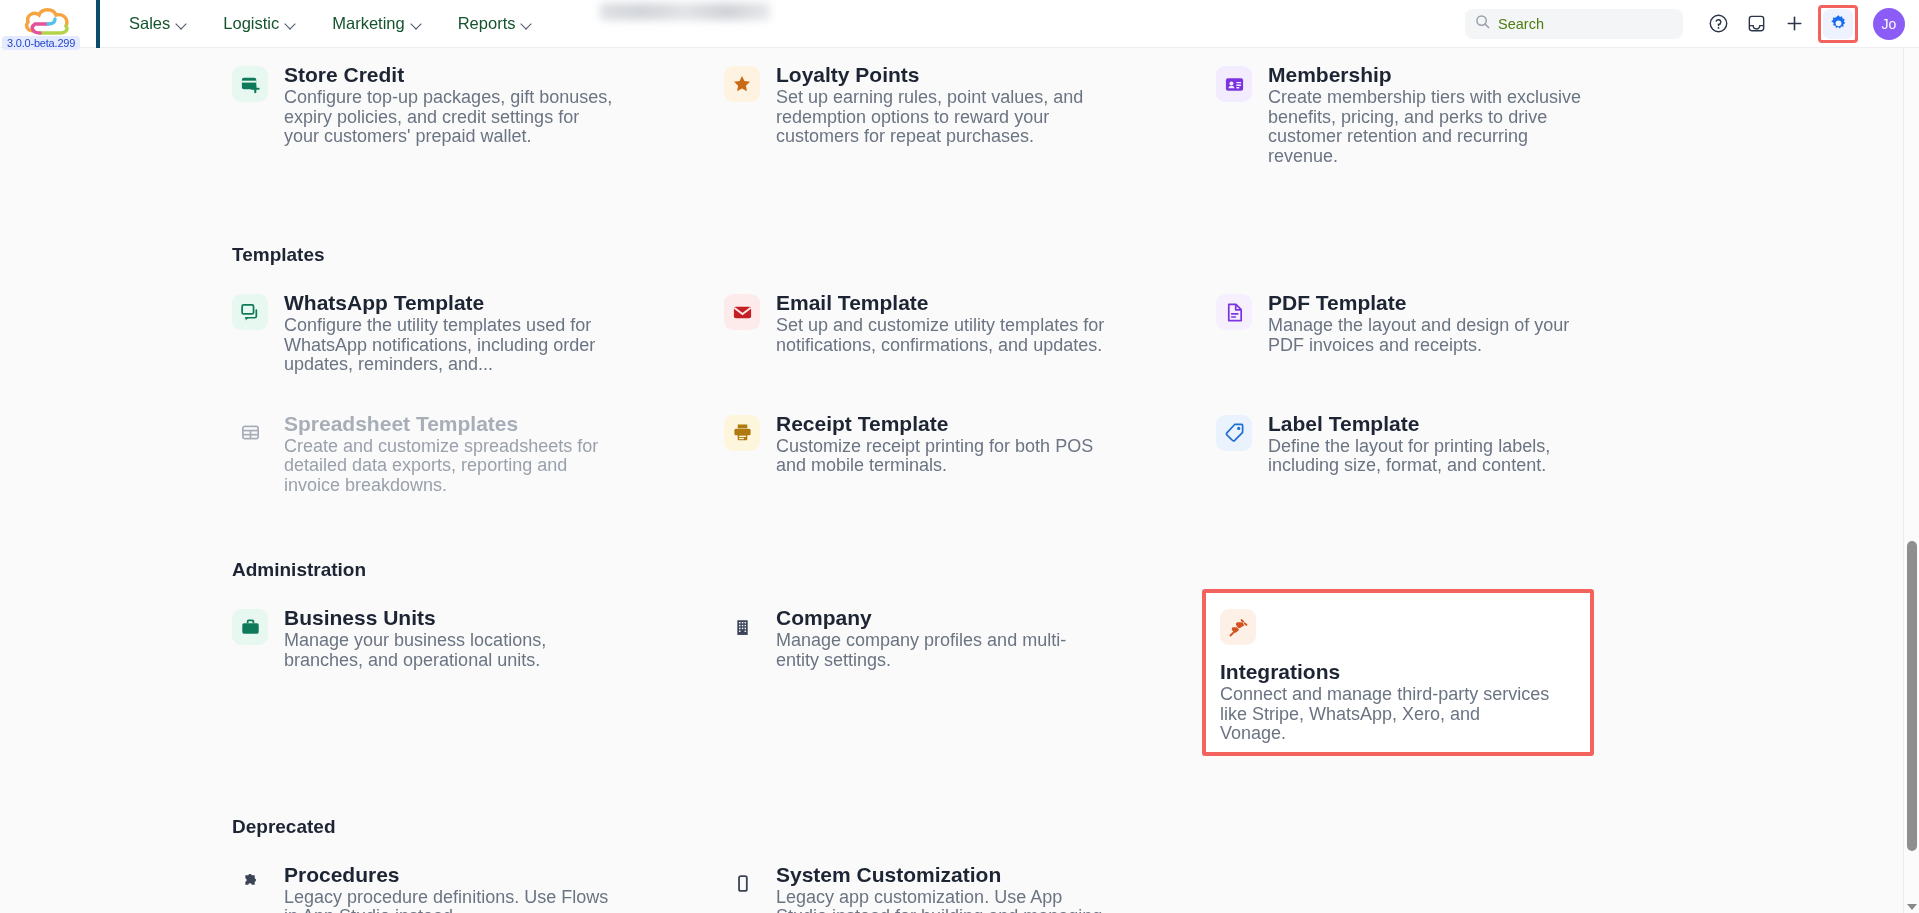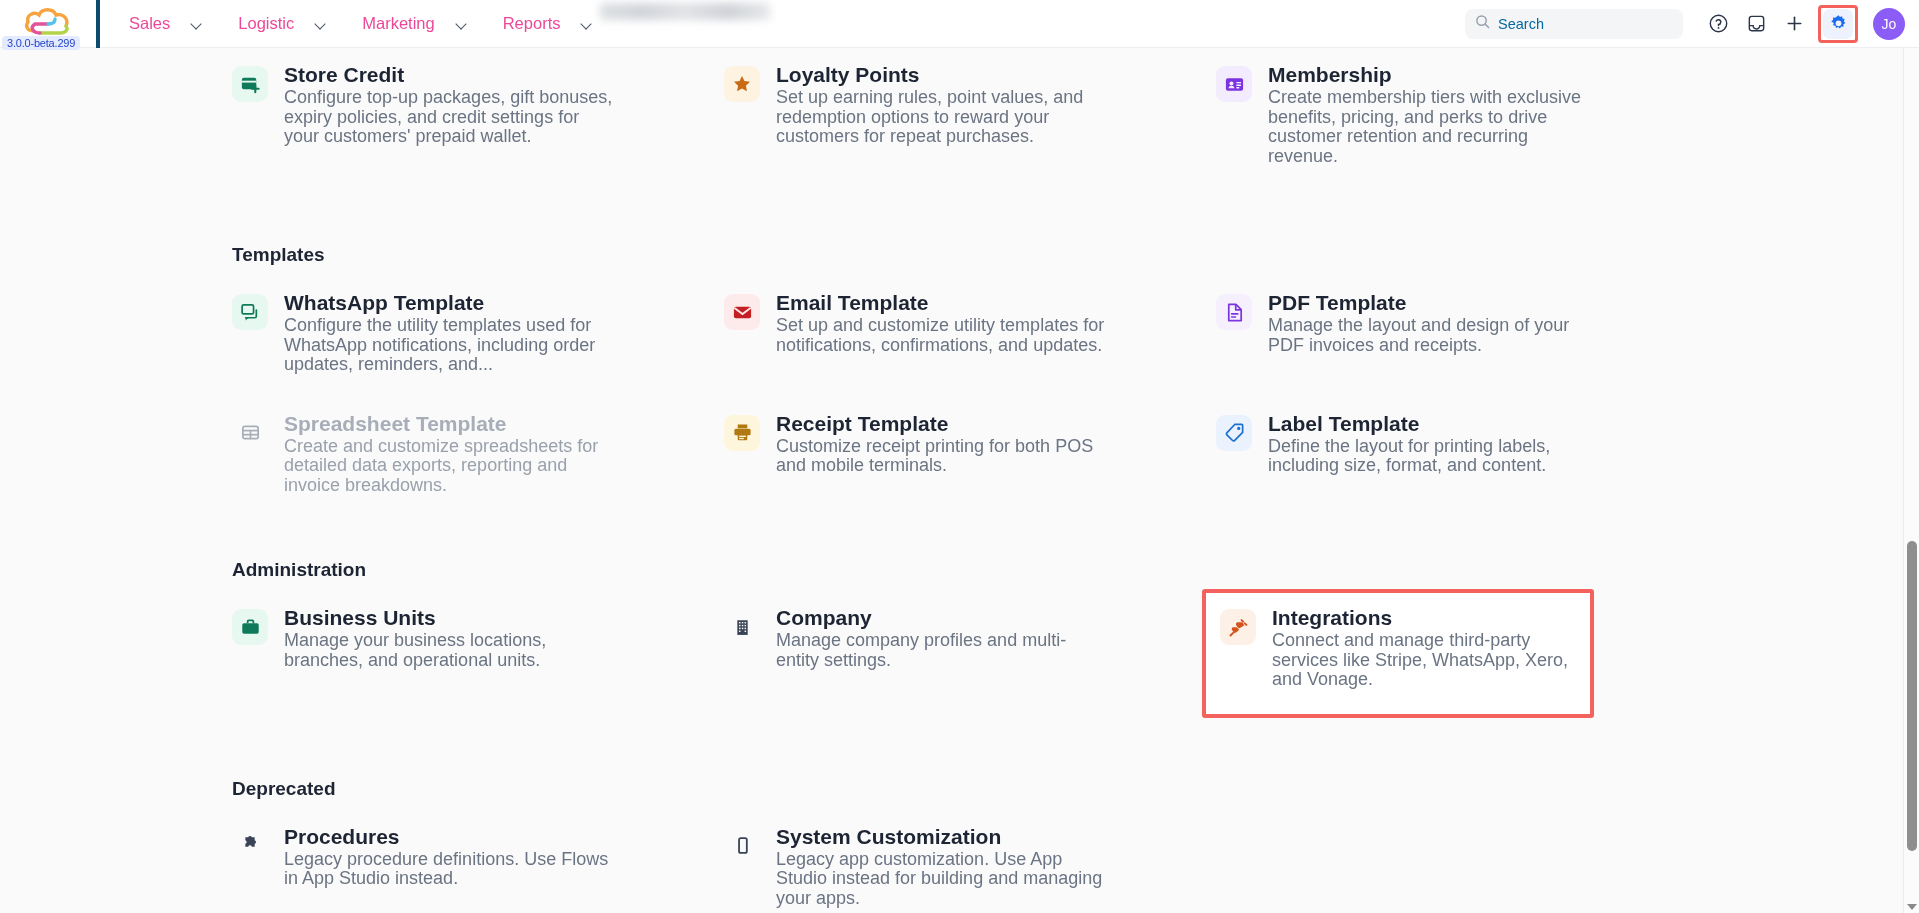--- a/index.html
+++ b/index.html
@@ -27,23 +27,23 @@
   }
   .cloud-logo { position: relative; width: 52px; height: 30px; margin-bottom: 6px; }
   .version-badge {
     position: absolute; left: 2px; bottom: -2px;
     background: #e4eaff; color: #2447c9;
     font-size: 11px; padding: 1px 5px; border-radius: 4px;
     white-space: nowrap; letter-spacing: -0.2px;
   }
   .nav-items { display: flex; align-items: center; gap: 10px; margin-left: 16px; }
   .nav-item {
-    display: flex; align-items: center; gap: 22px;
+    display: flex; align-items: center; gap: 7px;
     padding: 7px 13px; border-radius: 7px;
-    font-size: 16.5px; color: #ec4899; cursor: pointer;
+    font-size: 16.5px; color: #14532d; cursor: pointer;
   }
   .chev { display: inline-block; width: 10px; height: 10px; position: relative; }
   .chev::after {
     content: ""; position: absolute; left: 0; top: 1px;
     width: 7px; height: 7px;
     border-right: 1.8px solid #4a5568; border-bottom: 1.8px solid #4a5568;
     transform: rotate(45deg);
   }
   .blurred-title {
     position: absolute; left: 600px; top: 3px;
@@ -54,21 +54,21 @@
 
   .topbar-right {
     margin-left: auto; display: flex; align-items: center;
     gap: 4px; padding-right: 14px;
   }
   .search-box {
     width: 218px; height: 30px; background: #f4f5f7;
     border-radius: 8px; display: flex; align-items: center;
     padding: 0 10px; gap: 8px; margin-right: 14px; cursor: text;
   }
-  .search-placeholder { color: #0369a1; font-size: 14.5px; }
+  .search-placeholder { color: #4d7c0f; font-size: 14.5px; }
   .icon-btn {
     width: 34px; height: 34px; border-radius: 8px;
     display: flex; align-items: center; justify-content: center;
     cursor: pointer; background: transparent; border: none;
   }
   .gear-wrap {
     position: relative; width: 40px; height: 38px;
     display: flex; align-items: center; justify-content: center;
     margin: 0 3px;
   }
@@ -133,24 +133,25 @@
     max-width: 330px;
   }
   .card.disabled .card-desc { color: #9aa1ac; }
   .card.deprecated .card-icon { background: transparent; }
 
   
   .card.highlighted {
     border: 4px solid #f4625e;
     background: #ffffff;
     border-radius: 3px;
-    padding: 14px 18px 24px 14px;
+    padding: 14px 18px 8px 14px;
     margin-left: -14px;
     margin-top: -10px;
     max-width: 392px;
+    flex-direction: column;
   }
 
   
   .scrollbar {
     position: absolute; top: 48px; right: 0;
     width: 16px; height: 865px;
     background: #fbfbfb; border-left: 1px solid #ececec;
     z-index: 15;
   }
   .scroll-thumb {
@@ -351,21 +352,21 @@
       <div class="card disabled">
         <span class="card-icon">
           <svg width="21" height="21" viewBox="0 0 22 22">
             <rect x="3" y="4.5" width="16" height="13" rx="2" fill="none" stroke="#a8aeb8" stroke-width="1.8"></rect>
             <line x1="3" y1="9" x2="19" y2="9" stroke="#a8aeb8" stroke-width="1.8"></line>
             <line x1="11" y1="9" x2="11" y2="17.5" stroke="#a8aeb8" stroke-width="1.8"></line>
             <line x1="3" y1="13.3" x2="19" y2="13.3" stroke="#a8aeb8" stroke-width="1.8"></line>
           </svg>
         </span>
         <div>
-          <div class="card-title">Spreadsheet Template</div>
+          <div class="card-title">Spreadsheet Templates</div>
           <div class="card-desc">Create and customize spreadsheets for detailed data exports, reporting and invoice breakdowns.</div>
         </div>
       </div>
 
       <div class="card">
         <span class="card-icon" style="background:#fdf6dd;">
           <svg width="21" height="21" viewBox="0 0 22 22">
             <rect x="6" y="2.6" width="10" height="4" fill="#b07a10"></rect>
             <rect x="2.5" y="7" width="17" height="7" rx="1.6" fill="#b07a10"></rect>
             <rect x="6" y="13" width="10" height="6" rx="1" fill="#b07a10"></rect>

